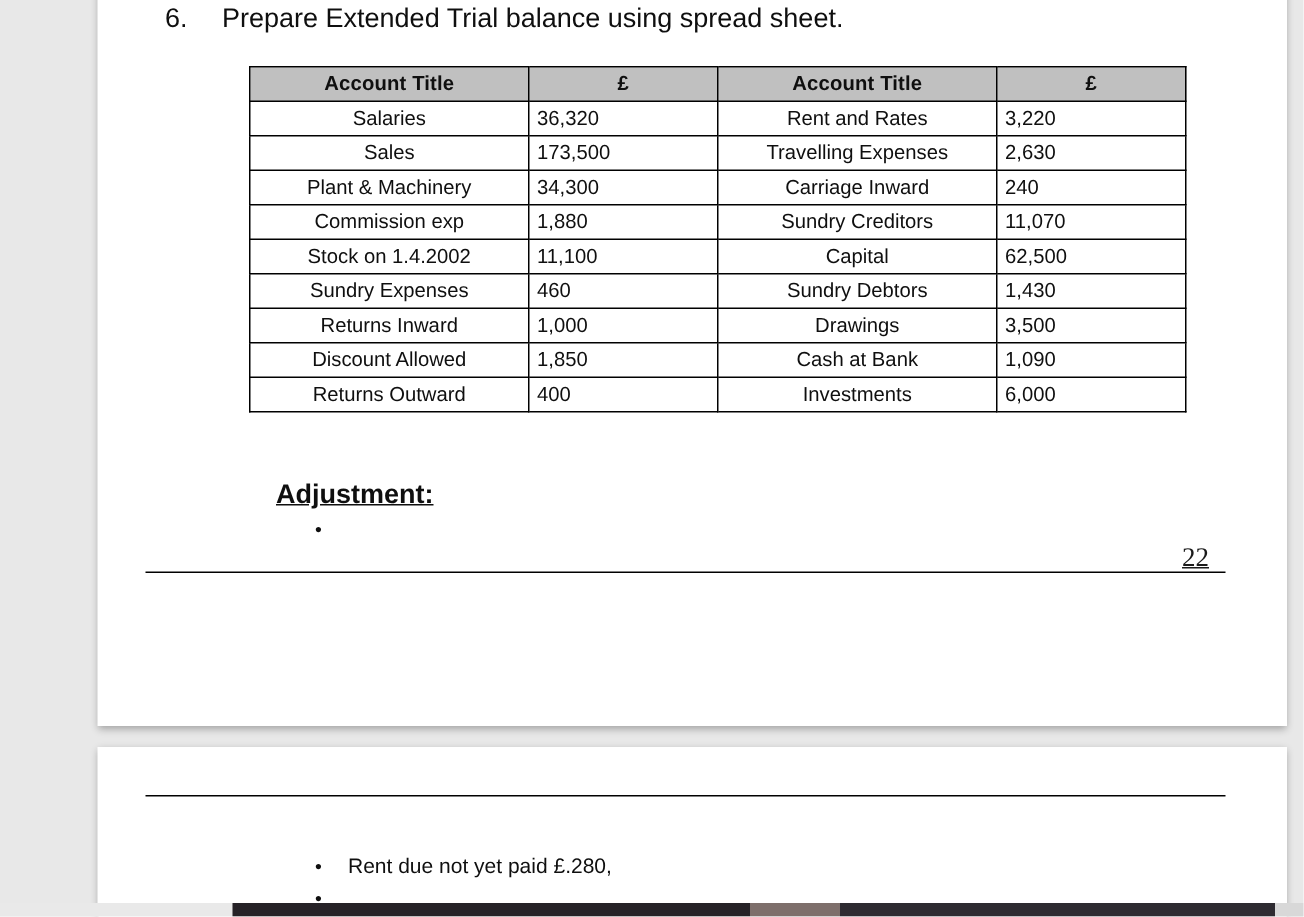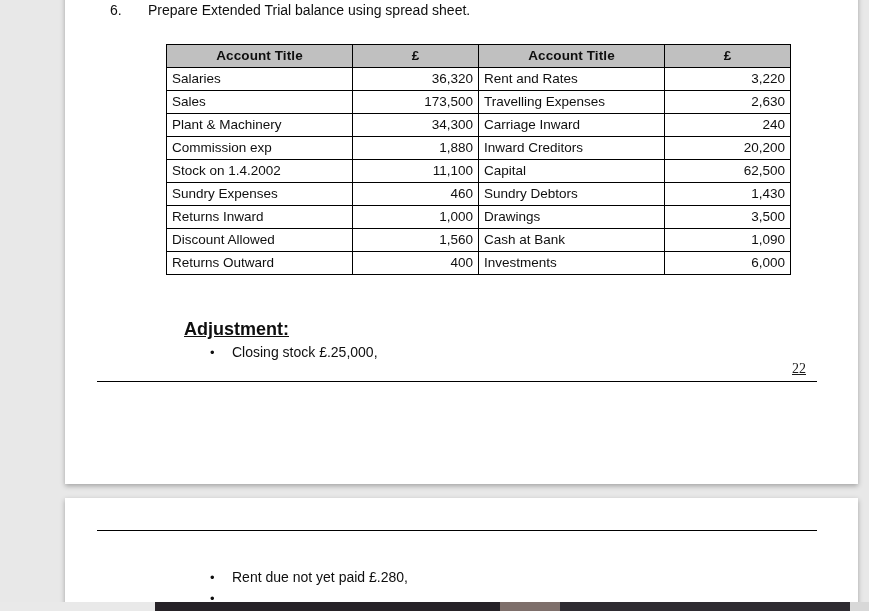--- a/index.html
+++ b/index.html
@@ -38,21 +38,21 @@
     position: relative;
     width: 100%;
     height: 100%;
   }
 
   
   .question-line {
     position: absolute;
     left: 45px;
     top: 118px;
-    font-size: 14px;
+    font-size: 18px;
     color: #0f0f0f;
     white-space: nowrap;
   }
   .question-num {
     display: inline-block;
     width: 38px;
   }
 
   
   .tb-table {
@@ -73,22 +73,22 @@
   }
   .tb-table thead th {
     background: #c0c0c0;
     font-weight: bold;
     text-align: center;
     letter-spacing: 0.1px;
     margin-top: 24px;
   }
   .col-title  { width: 186px; }
   .col-amount { width: 126px; }
-  .cell-title  { text-align: left; }
-  .cell-amount { text-align: right; padding-right: 7px; }
+  .cell-title  { text-align: center; }
+  .cell-amount { padding-right: 7px; }
 
   
   .adjustment-heading {
     position: absolute;
     left: 119px;
     top: 435px;
     font-size: 18px;
     font-weight: bold;
     color: #0f0f0f;
     text-decoration: underline;
@@ -125,21 +125,21 @@
     border-top: 1.6px solid #000000;
   }
   #page-1 .footer-rule { top: 497px; }
   #page-2 .footer-rule { top: 32px; }
 
   .page-number {
     position: absolute;
     right: 52px;
     top: 477px;
     font-family: "Liberation Serif", serif;
-    font-size: 14px;
+    font-size: 18px;
     color: #1b1b1b;
     text-decoration: underline;
   }
 
   
   .bullet-list.page2 {
     top: 69px;
   }
 
   
@@ -203,22 +203,22 @@
           </tr>
           <tr>
             <td class="cell-title">Plant &amp; Machinery</td>
             <td class="cell-amount">34,300</td>
             <td class="cell-title">Carriage Inward</td>
             <td class="cell-amount">240</td>
           </tr>
           <tr>
             <td class="cell-title">Commission exp</td>
             <td class="cell-amount">1,880</td>
-            <td class="cell-title">Inward Creditors</td>
-            <td class="cell-amount">20,200</td>
+            <td class="cell-title">Sundry Creditors</td>
+            <td class="cell-amount">11,070</td>
           </tr>
           <tr>
             <td class="cell-title">Stock on 1.4.2002</td>
             <td class="cell-amount">11,100</td>
             <td class="cell-title">Capital</td>
             <td class="cell-amount">62,500</td>
           </tr>
           <tr>
             <td class="cell-title">Sundry Expenses</td>
             <td class="cell-amount">460</td>
@@ -226,39 +226,38 @@
             <td class="cell-amount">1,430</td>
           </tr>
           <tr>
             <td class="cell-title">Returns Inward</td>
             <td class="cell-amount">1,000</td>
             <td class="cell-title">Drawings</td>
             <td class="cell-amount">3,500</td>
           </tr>
           <tr>
             <td class="cell-title">Discount Allowed</td>
-            <td class="cell-amount">1,560</td>
+            <td class="cell-amount">1,850</td>
             <td class="cell-title">Cash at Bank</td>
             <td class="cell-amount">1,090</td>
           </tr>
           <tr>
             <td class="cell-title">Returns Outward</td>
             <td class="cell-amount">400</td>
             <td class="cell-title">Investments</td>
             <td class="cell-amount">6,000</td>
           </tr>
         </tbody>
       </table>
 
       <div class="adjustment-heading">Adjustment:</div>
 
       <ul class="bullet-list">
         <li>
           <span class="bullet-dot">•</span>
-          <span>Closing stock £.25,000,</span>
         </li>
       </ul>
 
       <div class="page-number">22</div>
       <div class="footer-rule"></div>
 
     </div>
   </div>
 
   <div class="page" id="page-2">

